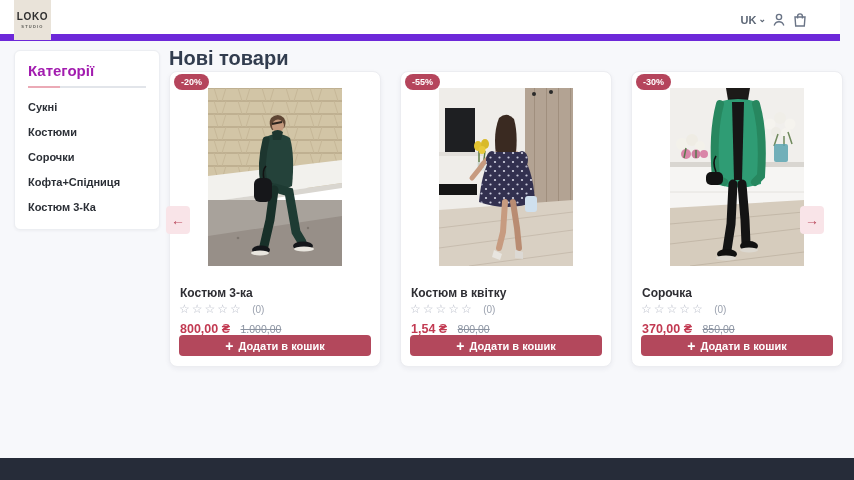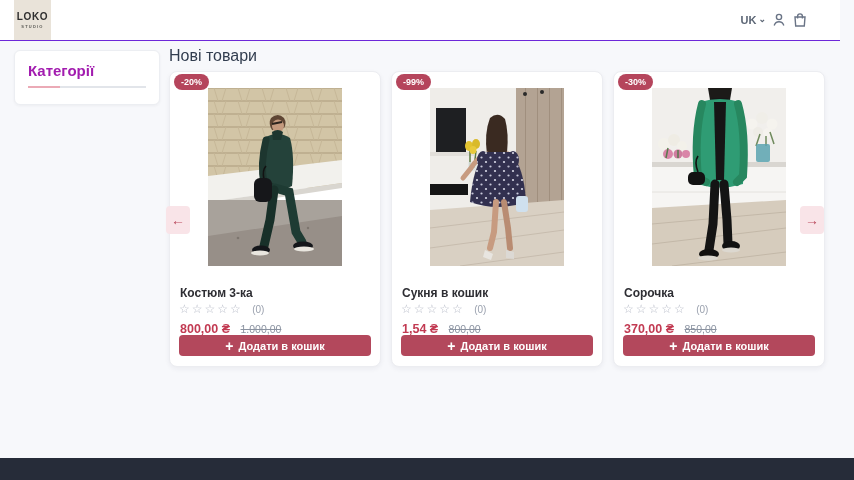--- a/index.html
+++ b/index.html
@@ -1,20 +1,20 @@
 <!DOCTYPE html>
 <html><head>
 <meta charset="utf-8">
 <style>
   * { margin:0; padding:0; box-sizing:border-box; }
   html,body { width:854px; height:480px; overflow:hidden; }
   body { font-family:"Liberation Sans", sans-serif; background:#f7f8fb; position:relative; }
 
   
-  .header { position:absolute; left:0; top:0; width:840px; height:41px; background:#ffffff; border-bottom:1px solid #6d28d9; z-index:5; }
+  .header { position:absolute; left:0; top:0; width:840px; height:41px; background:#ffffff; border-bottom:7px solid #6d28d9; z-index:5; }
   .logo { position:absolute; left:14px; top:0; width:37px; height:40px; background:#e9e3d9; display:flex; flex-direction:column; align-items:center; justify-content:center; cursor:pointer; }
   .logo .l1 { font-size:10px; font-weight:bold; letter-spacing:.6px; color:#2f2f2f; line-height:10px; }
   .logo .l2 { font-size:4px; font-weight:bold; letter-spacing:1.2px; color:#5a5a55; margin-top:2px; }
 
   .search-wrap { position:absolute; left:234px; top:6px; width:351px; height:28px; display:flex; }
   .search-box { position:relative; flex:1; }
   .search-box input { width:100%; height:28px; background:#f2f4f7; border:1px solid #dadfe6; border-right:none; border-radius:3px 0 0 3px; padding:0 8px 0 32px; font-size:12px; color:#333; outline:none; font-family:"Liberation Sans", sans-serif; }
   .search-icon { position:absolute; left:10px; top:6px; width:15px; height:15px; pointer-events:none; }
   .search-btn { width:42px; height:28px; background:#b3485c; border:none; border-radius:0 3px 3px 0; color:#fff; font-size:11px; font-weight:bold; cursor:pointer; font-family:"Liberation Sans", sans-serif; }
 
@@ -24,23 +24,23 @@
   .hicon { width:16px; height:16px; cursor:pointer; }
 
   
   .side-card { position:absolute; left:14px; top:50px; width:146px; background:#fff; border:1px solid #eceef2; border-radius:6px; box-shadow:0 1px 3px rgba(30,40,60,.05); padding:11px 13px 10px; z-index:2; }
   .side-card h3 { font-size:15px; font-weight:bold; color:#a21caf; margin-bottom:7px; }
   .rule { height:2px; background:#e2e5ea; margin-bottom:6px; position:relative; }
   .rule-accent { position:absolute; left:0; top:0; height:2px; width:32px; background:#ebaab6; }
   .cat-link { display:block; font-size:11px; font-weight:bold; color:#2b2f36; text-decoration:none; padding:7px 0 6px; cursor:pointer; }
 
   
-  .page-title { position:absolute; left:169px; top:47px; font-size:16px; font-weight:normal; color:#323d4f; z-index:2; }
-
-  .cards { position:absolute; left:169px; top:71px; display:flex; gap:10px; z-index:2; }
+  .page-title { position:absolute; left:169px; top:47px; font-size:20px; font-weight:bold; color:#323d4f; z-index:2; }
+
+  .cards { position:absolute; left:169px; top:71px; display:flex; gap:19px; z-index:2; }
   .card { position:relative; width:212px; height:296px; background:#fff; border:1px solid #ecedf1; border-radius:8px; box-shadow:0 2px 5px rgba(30,40,60,.06); }
   .badge { position:absolute; left:4px; top:2px; background:#b5455c; color:#fff; font-size:9px; font-weight:bold; padding:3px 7px 3px; border-radius:9px; z-index:3; }
   .photo { position:absolute; left:50%; transform:translateX(-50%); top:16px; width:134px; height:178px; overflow:hidden; cursor:pointer; }
   .ptitle { position:absolute; left:10px; top:214px; font-size:12px; font-weight:bold; color:#2e2e33; cursor:pointer; }
   .stars { position:absolute; left:9px; top:230px; font-size:12px; color:#b9bdc9; letter-spacing:2px; }
   .stars .cnt { font-size:10px; color:#9aa1ae; letter-spacing:0; margin-left:4px; }
   .price-row { position:absolute; left:10px; top:247px; }
   .price { font-size:12.5px; font-weight:bold; color:#c23a52; }
   .old { font-size:10.5px; color:#8b93a1; text-decoration:line-through; margin-left:6px; }
   .add-btn { position:absolute; left:9px; right:9px; bottom:10px; height:21px; background:#b3485c; border:none; border-radius:4px; color:#fff; font-size:11px; font-weight:bold; display:flex; align-items:center; justify-content:center; gap:5px; cursor:pointer; font-family:"Liberation Sans", sans-serif; }
@@ -76,20 +76,27 @@
         <path d="M5.6 6.5V4.3a2.4 2.4 0 0 1 4.8 0v2.2"></path>
     </svg>
   </div>
 </div>
 
 <aside class="side-card">
   <h3>Категорії</h3>
   <div class="rule">
       <span class="rule-accent"></span>
     </div>
+  <nav>
+    <a class="cat-link">Сукні</a>
+    <a class="cat-link">Костюми</a>
+    <a class="cat-link">Сорочки</a>
+    <a class="cat-link">Кофта+Спідниця</a>
+    <a class="cat-link">Костюм 3-Ка</a>
+  </nav>
 </aside>
 
 <h2 class="page-title">Нові товари</h2>
 
 <div class="cards">
 
   <article class="card">
     <span class="badge">-20%</span>
     <div class="photo">
       <svg width="134" height="178" viewBox="0 0 134 178">
@@ -134,21 +141,21 @@
       <span class="price">800,00 ₴</span>
       <span class="old">1.000,00</span>
     </div>
     <button class="add-btn">
       <span class="plus">+</span>
       <span>Додати в кошик</span>
     </button>
   </article>
 
   <article class="card">
-    <span class="badge">-99%</span>
+    <span class="badge">-55%</span>
     <div class="photo">
       <svg width="134" height="178" viewBox="0 0 134 178">
         <defs>
           <pattern id="p2d" width="9" height="9" patternUnits="userSpaceOnUse">
             <circle cx="2" cy="2" r="1.1" fill="#d7d8e6"></circle>
               <circle cx="6.5" cy="6.5" r="1.1" fill="#c9cadb"></circle>
           </pattern>
           <pattern id="p2w" width="12" height="120" patternUnits="userSpaceOnUse">
             <rect width="12" height="120" fill="#b3a393"></rect>
               <path d="M11.5 0v120" stroke="#a08f7e" stroke-width="1"></path>
@@ -179,21 +186,21 @@
           <ellipse cx="53" cy="72" rx="6" ry="9" fill="url(#p2d)"></ellipse>
         <ellipse cx="83" cy="72" rx="6" ry="9" fill="#32304f"></ellipse>
           <ellipse cx="83" cy="72" rx="6" ry="9" fill="url(#p2d)"></ellipse>
         <path d="M66 114l-2 30l-4 16" stroke="#c79b80" stroke-width="6" fill="none" stroke-linecap="round"></path>
         <path d="M74 114l4 26l2 20" stroke="#b98c72" stroke-width="6" fill="none" stroke-linecap="round"></path>
         <path d="M55 162l8 4l-2 6l-8-3z" fill="#e8e5e0"></path>
         <path d="M76 162l8 2l0 7l-8-1z" fill="#dcd9d4"></path>
         <rect x="86" y="108" width="12" height="16" rx="3" fill="#cfe0ee"></rect>
       </svg>
     </div>
-    <h4 class="ptitle">Сукня в кошик</h4>
+    <h4 class="ptitle">Костюм в квітку</h4>
     <div class="stars">
       <span>☆</span><span>☆</span><span>☆</span><span>☆</span><span>☆</span>
       <span class="cnt">(0)</span>
     </div>
     <div class="price-row">
       <span class="price">1,54 ₴</span>
       <span class="old">800,00</span>
     </div>
     <button class="add-btn">
       <span class="plus">+</span>

